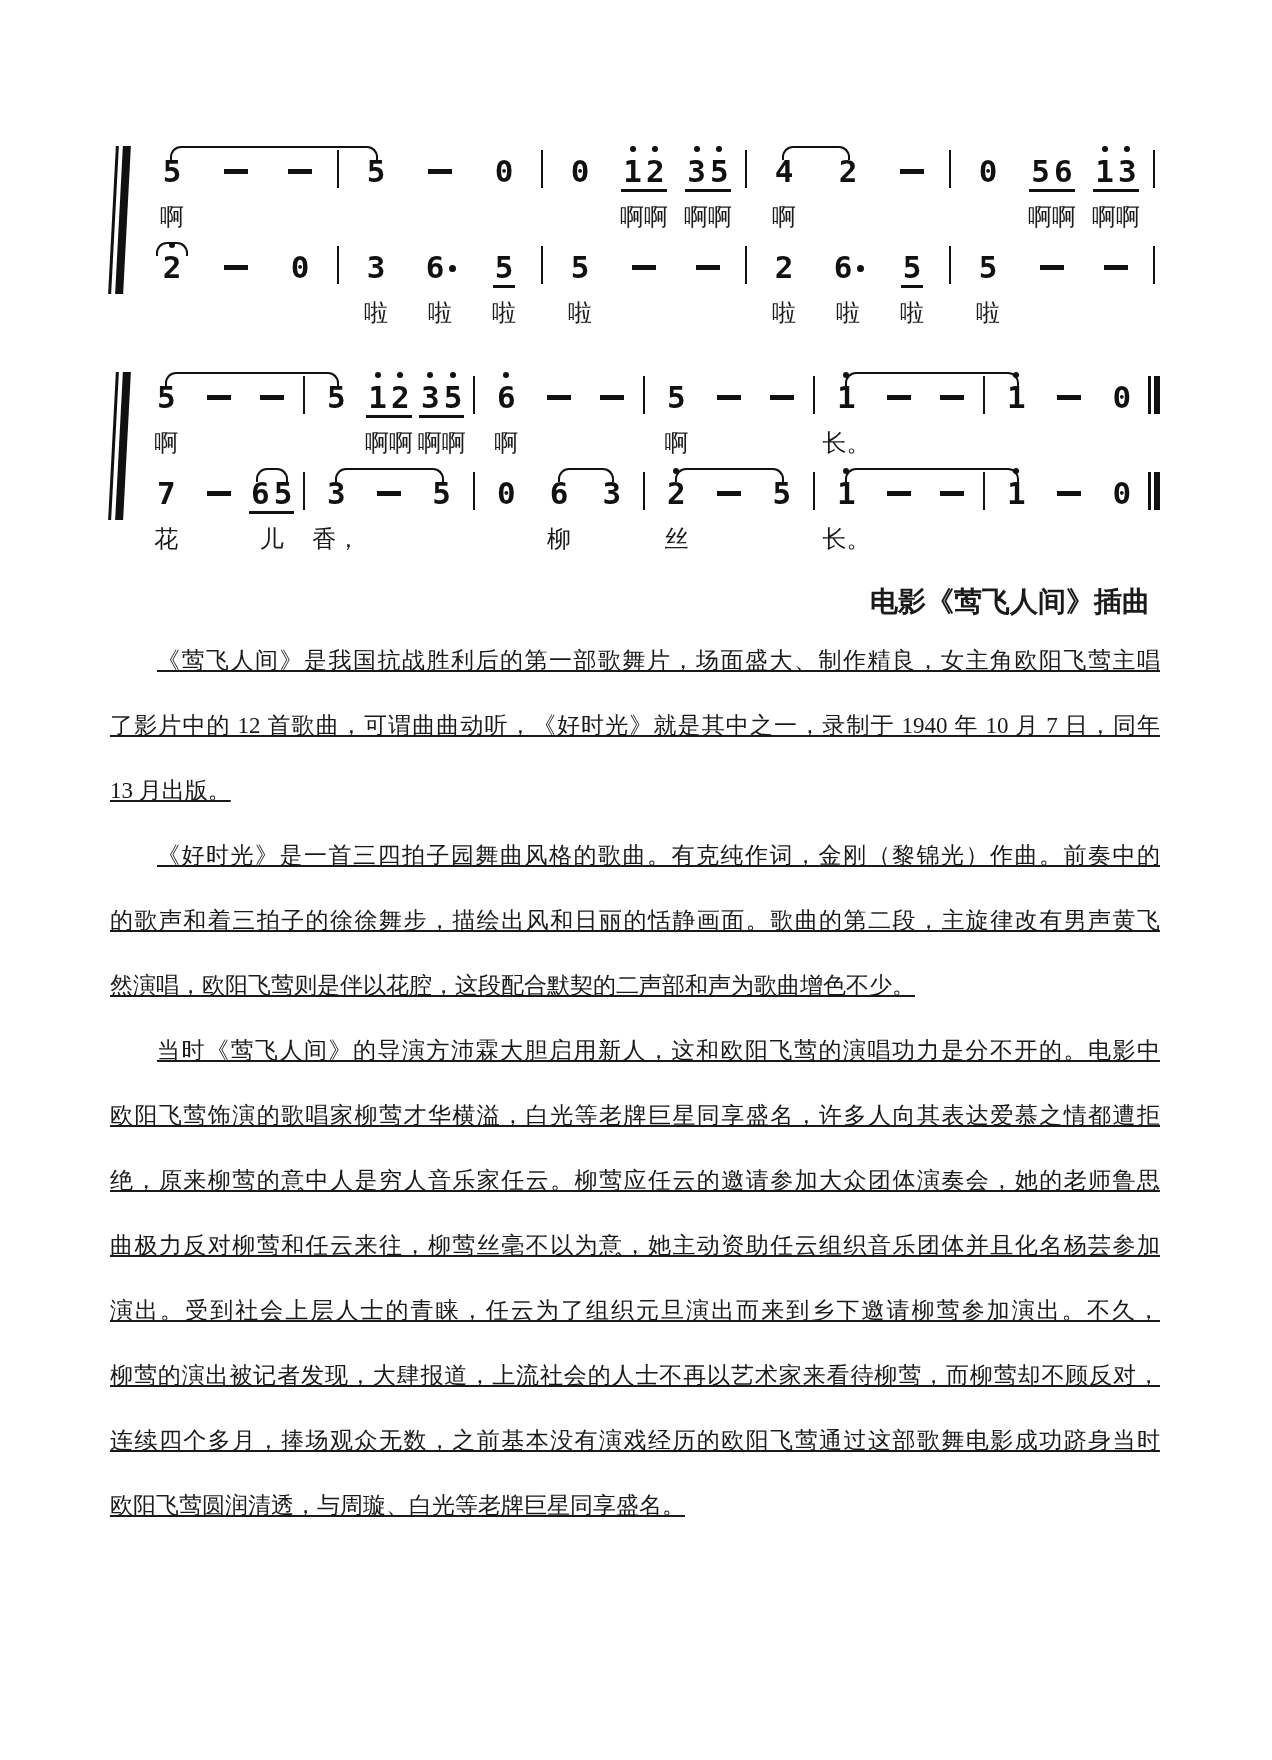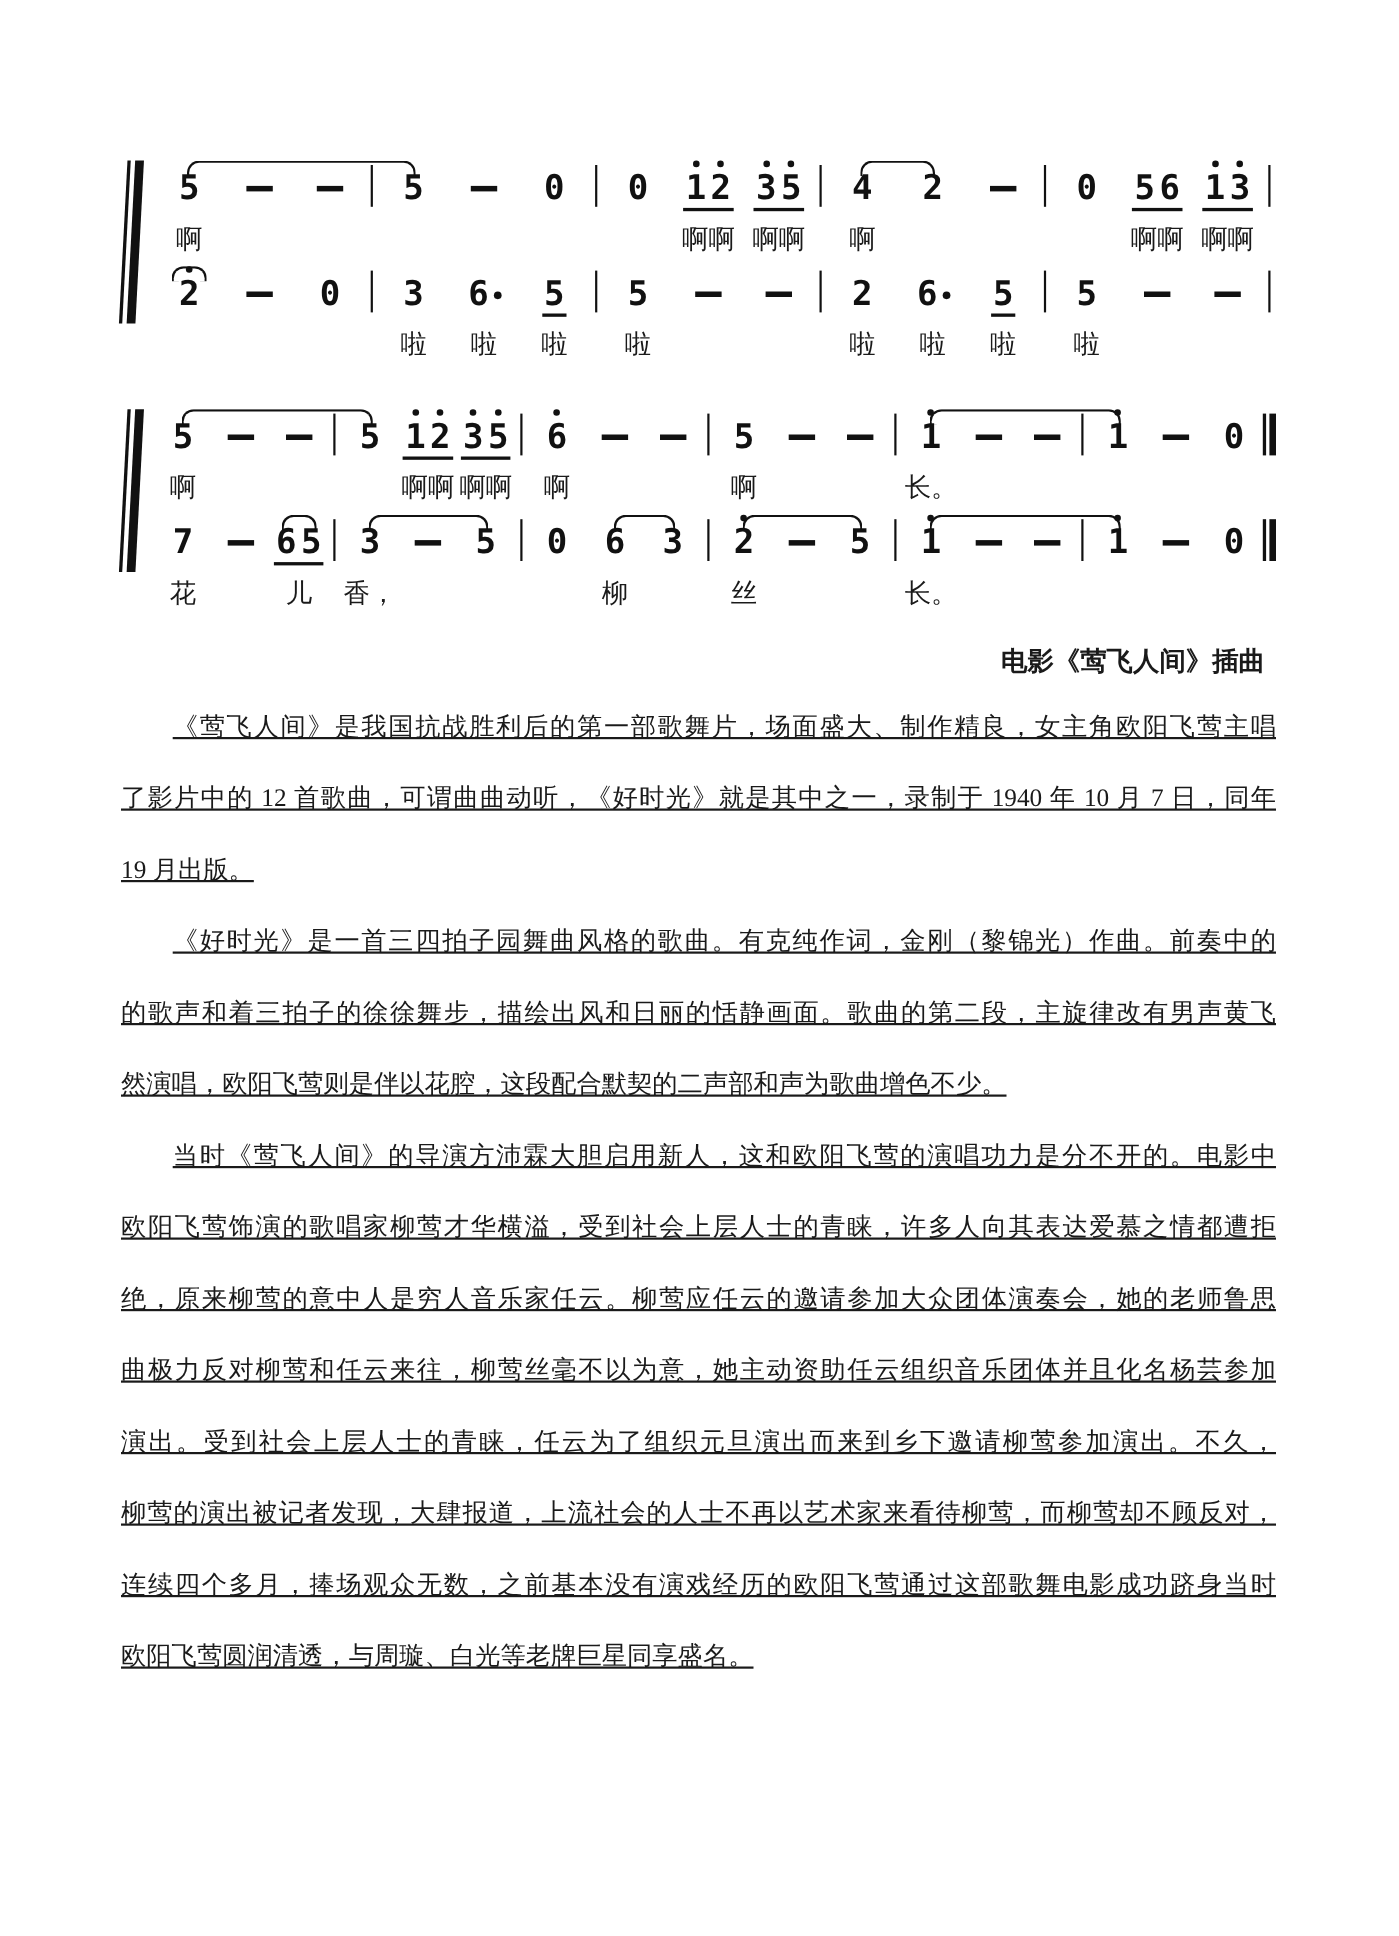--- a/index.html
+++ b/index.html
@@ -26,21 +26,21 @@
   .grp.ul{border-bottom-color:#111;}
   .dg{font-family:"DejaVu Sans Mono","Liberation Mono",monospace;font-weight:700;font-size:31px;line-height:30px;position:relative;padding:0 2px;color:#111;}
   .od{position:absolute;top:-10px;left:50%;transform:translateX(-50%);width:6px;height:6px;border-radius:50%;background:#111;}
   .dash{width:24px;height:4.5px;background:#111;margin:0 3px 12px;}
   .dadot{width:7px;height:7px;border-radius:50%;background:#111;margin:0 0 16px 3px;}
   .bar{width:2.5px;height:38px;background:#111;margin:0 1.5px 4px;}
   .bar.thickbar{width:6px;}
   .lyr{height:48px;display:flex;align-items:flex-start;justify-content:center;padding-top:9px;font-size:24px;white-space:nowrap;color:#1a1a1a;}
   .slur{position:absolute;height:14px;border:2.5px solid #111;border-bottom:none;border-radius:11px 11px 0 0;box-sizing:border-box;}
   
-  .caption{margin-top:16px;height:40px;line-height:40px;text-align:right;padding-right:10px;font-weight:700;font-size:24px;}
+  .caption{margin-top:16px;height:40px;line-height:40px;text-align:right;padding-right:10px;font-weight:700;font-size:28px;}
   .article{margin-top:6px;text-decoration:underline;}
   .tline{height:65px;line-height:65px;font-size:23px;text-align:justify;text-align-last:justify;overflow:hidden;white-space:nowrap;}
   .tline.first{text-indent:47px;}
   .tline.plain{text-align:left;text-align-last:left;}
 </style>
 </head>
 <body>
 
 <div class="page">
   <div class="score" id="score">
@@ -743,26 +743,26 @@
           <div class="slur" style="left: 417.5px; width: 56px; top: -2px;"></div>
           <div class="slur" style="left: 534.5px; width: 109px; top: -2px;"></div>
           <div class="slur" style="left: 704.5px; width: 174px; top: -2px;"></div>
         </div>
       </div>
     </div>
   <div class="caption">电影《莺飞人间》插曲</div>
   <div class="article" id="article">
       <div class="tline first">《莺飞人间》是我国抗战胜利后的第一部歌舞片，场面盛大、制作精良，女主角欧阳飞莺主唱</div>
       <div class="tline">了影片中的 12 首歌曲，可谓曲曲动听，《好时光》就是其中之一，录制于 1940 年 10 月 7 日，同年</div>
-      <div class="tline plain">19 月出版。</div>
+      <div class="tline plain">13 月出版。</div>
       <div class="tline first">《好时光》是一首三四拍子园舞曲风格的歌曲。有克纯作词，金刚（黎锦光）作曲。前奏中的</div>
       <div class="tline">的歌声和着三拍子的徐徐舞步，描绘出风和日丽的恬静画面。歌曲的第二段，主旋律改有男声黄飞</div>
       <div class="tline plain">然演唱，欧阳飞莺则是伴以花腔，这段配合默契的二声部和声为歌曲增色不少。</div>
       <div class="tline first">当时《莺飞人间》的导演方沛霖大胆启用新人，这和欧阳飞莺的演唱功力是分不开的。电影中</div>
-      <div class="tline">欧阳飞莺饰演的歌唱家柳莺才华横溢，受到社会上层人士的青睐，许多人向其表达爱慕之情都遭拒</div>
+      <div class="tline">欧阳飞莺饰演的歌唱家柳莺才华横溢，白光等老牌巨星同享盛名，许多人向其表达爱慕之情都遭拒</div>
       <div class="tline">绝，原来柳莺的意中人是穷人音乐家任云。柳莺应任云的邀请参加大众团体演奏会，她的老师鲁思</div>
       <div class="tline">曲极力反对柳莺和任云来往，柳莺丝毫不以为意，她主动资助任云组织音乐团体并且化名杨芸参加</div>
       <div class="tline">演出。受到社会上层人士的青睐，任云为了组织元旦演出而来到乡下邀请柳莺参加演出。不久，</div>
       <div class="tline">柳莺的演出被记者发现，大肆报道，上流社会的人士不再以艺术家来看待柳莺，而柳莺却不顾反对，</div>
       <div class="tline">连续四个多月，捧场观众无数，之前基本没有演戏经历的欧阳飞莺通过这部歌舞电影成功跻身当时</div>
       <div class="tline plain">欧阳飞莺圆润清透，与周璇、白光等老牌巨星同享盛名。</div>
     </div>
 </div>
 
 </body></html>

